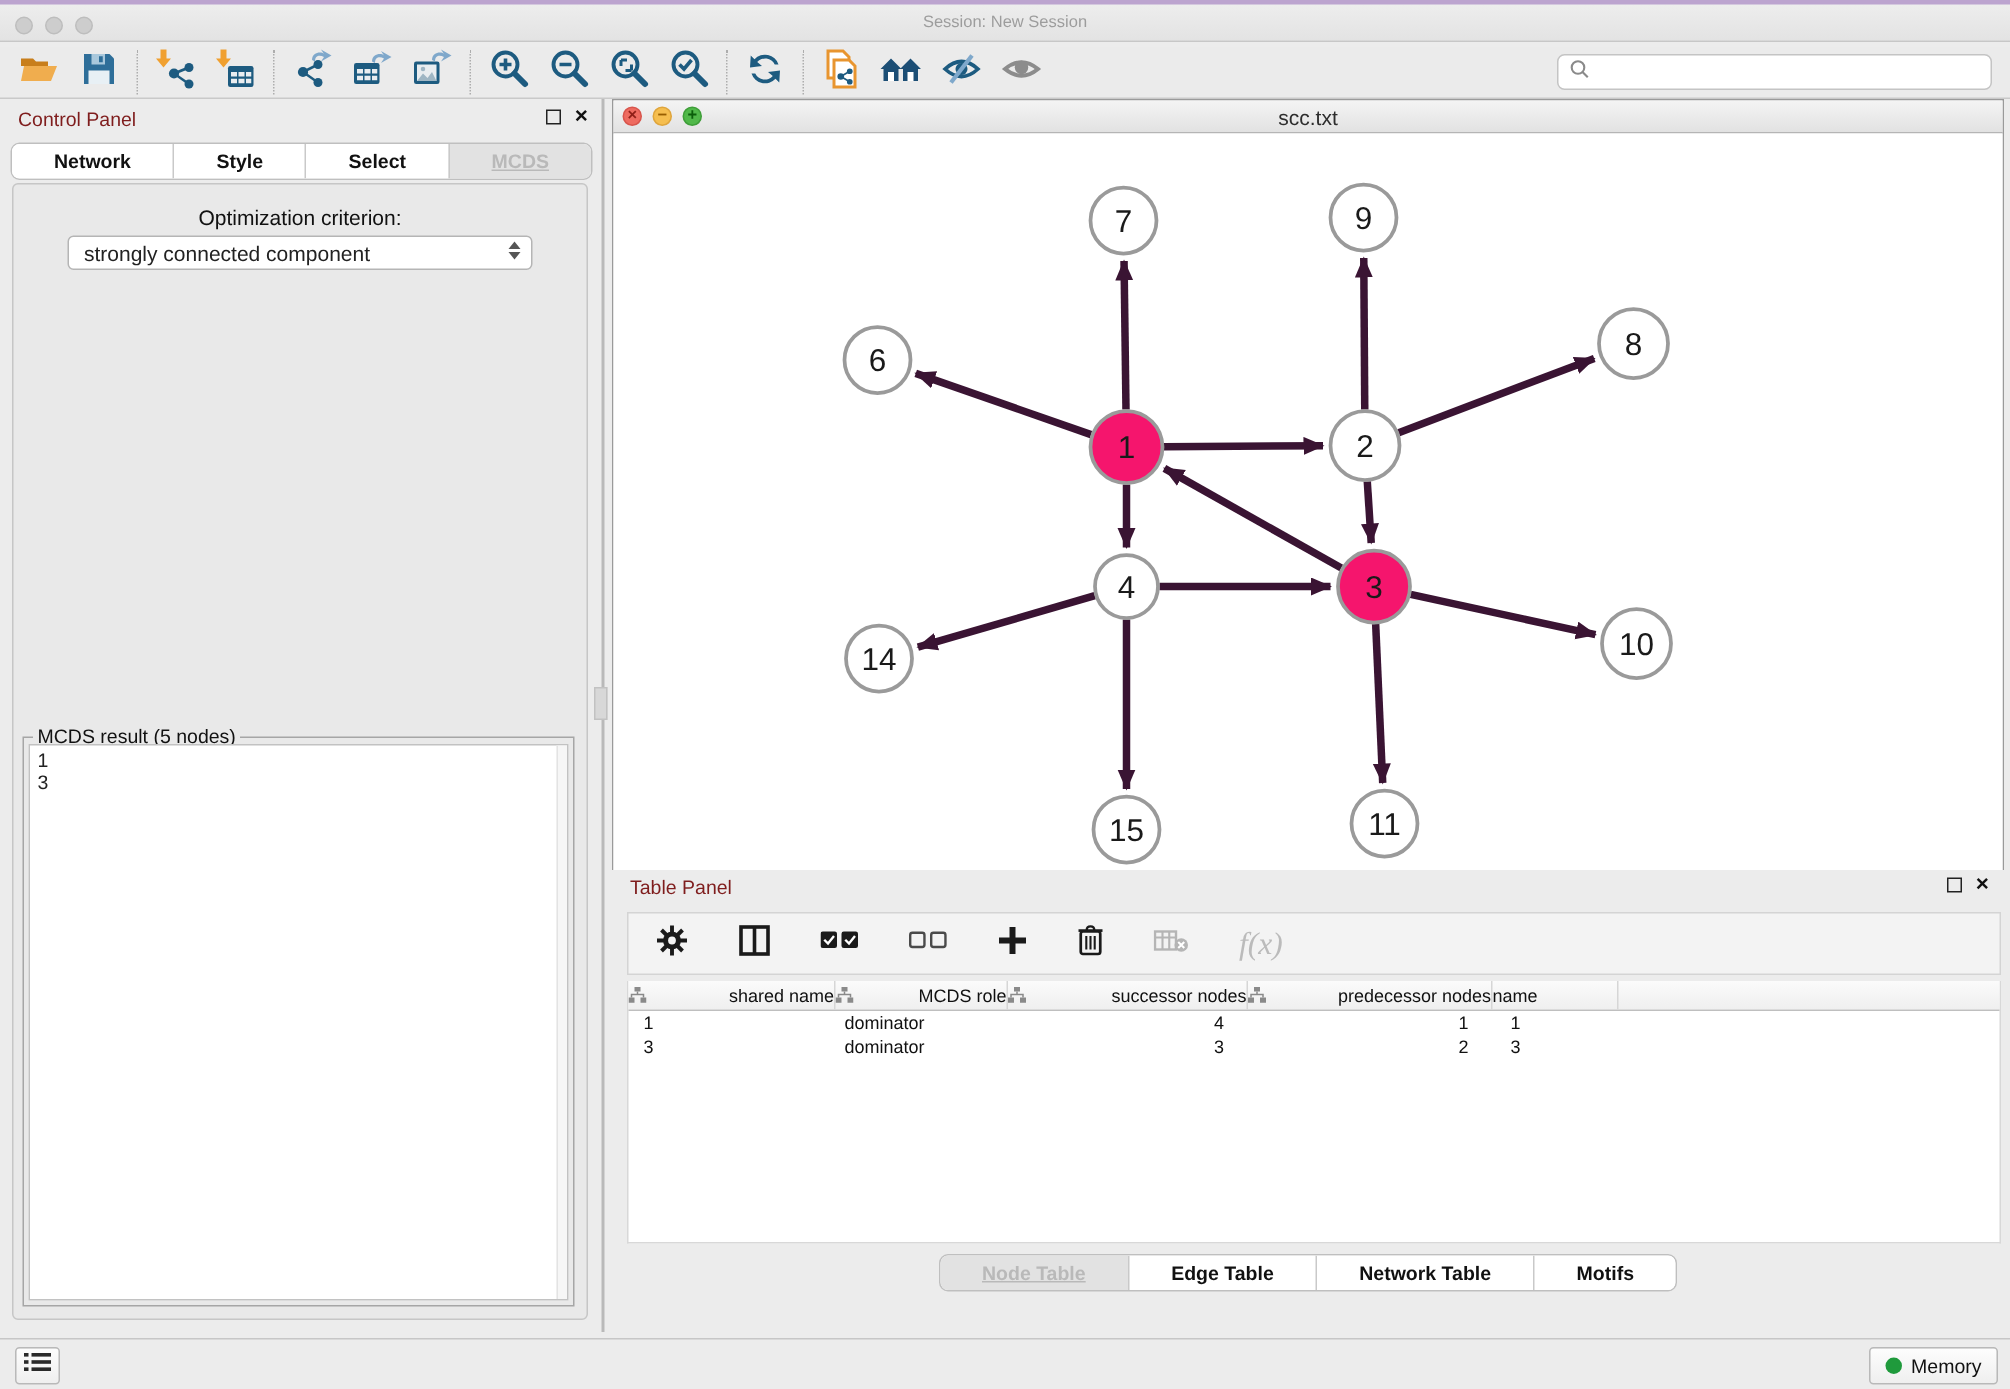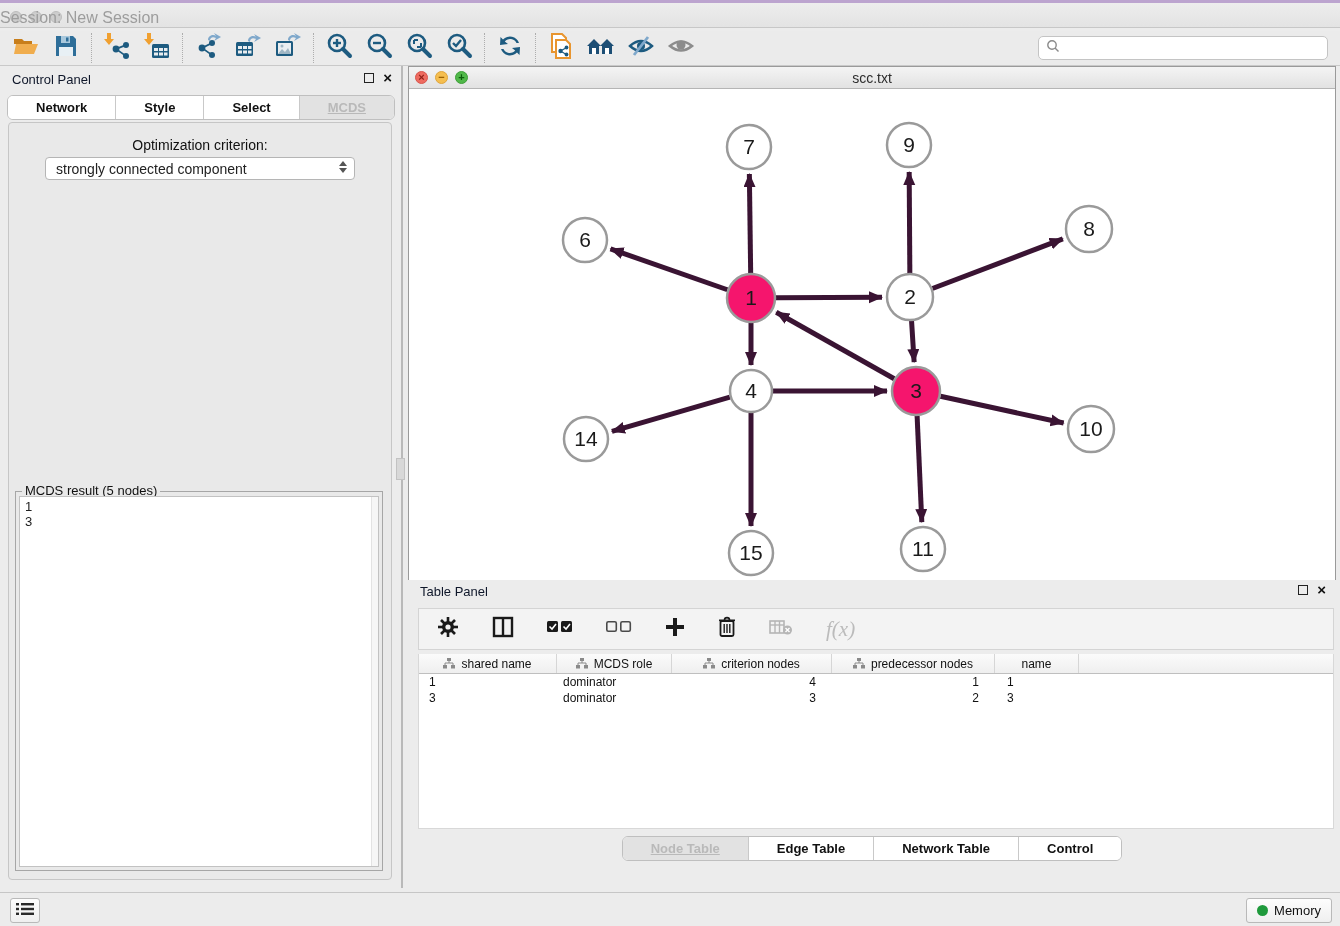--- a/index.html
+++ b/index.html
@@ -7,37 +7,37 @@
   body {
     width:1340px; height:926px; position:relative; overflow:hidden;
     background:#ECECEC; font-family:"Liberation Sans", sans-serif; color:#222;
   }
   
   .titlebar { position:absolute; top:0; left:0; right:0; height:28px;
     background:linear-gradient(#EDEDED,#E3E3E3);
     border-top:3px solid #BCA4CF; border-bottom:1px solid #C7C7C7; }
   .traffic { position:absolute; left:10px; top:8px; display:flex; gap:8px; }
   .traffic .dot { width:12px; height:12px; border-radius:50%; background:#CDCDCD; border:1px solid #BDBDBD; }
-  .win-title { position:absolute; left:0; right:0; top:6px; 
-    font-size:16px; color:#9D9D9D; }
+  .win-title { position:absolute; left:0; right:0; top:6px; text-align:center;
+    font-size:11px; color:#9D9D9D; }
   
   .toolbar { position:absolute; top:31px; left:0; right:0; height:35px;
     background:#EBEBEB; border-bottom:1px solid #C9C9C9;
     display:flex; align-items:center; padding-left:6px; }
   .tb-btn { width:40px; height:32px; display:flex; align-items:center; justify-content:center; }
   .tb-sep { width:1px; height:30px; border-left:1px dotted #ADADAD; margin:0 5px; }
   .search-wrap { position:absolute; right:12px; top:5px; width:290px; height:24px;
     background:#fff; border:1px solid #C4C4C4; border-radius:5px;
     display:flex; align-items:center; padding-left:6px; }
   .search-wrap input { border:none; outline:none; flex:1; height:18px; font-size:13px;
     background:transparent; font-family:"Liberation Sans",sans-serif; }
   
   .ctrl-panel { position:absolute; left:4px; top:68px; width:394px; height:816px; }
   .panel-head { position:relative; height:24px; }
-  .panel-title { position:absolute; left:8px; top:4px; font-size:13px; color:#0f172a; }
+  .panel-title { position:absolute; left:8px; top:4px; font-size:13px; color:#7f1d1d; }
   .panel-icons { position:absolute; right:6px; top:4px; display:flex; gap:9px; align-items:center; }
   .float-box { width:10px; height:10px; border:1.5px solid #222; display:inline-block; }
   .close-x { font-size:15px; font-weight:bold; color:#111; line-height:12px; }
   .tabs-row { position:absolute; top:27px; left:0; right:0; display:flex; justify-content:center; }
   .seg-group { display:inline-flex; border:1px solid #BFBFBF; border-radius:6px; overflow:hidden; background:#fff; }
   .seg { padding:4px 28px; font-size:13px; font-weight:bold; color:#111; border-left:1px solid #C9C9C9; background:#fff; }
   .seg:first-child { border-left:none; }
   .seg.active { background:#E2E2E2; color:#B9B9B9;text-decoration:underline; }
   .ctrl-inner { position:absolute; top:54px; left:4px; right:6px; bottom:4px;
     background:#E9E9E9; border:1px solid #C6C6C6; border-radius:4px; }
@@ -74,21 +74,21 @@
   .tl.green { background:#50B849; border:1px solid #3E9E38; color:#0B5E0B; }
   .net-title { position:absolute; left:0; right:0; top:3px; text-align:center; font-size:14px; color:#2D2D2D; }
   .net-canvas { position:relative; width:100%; height:502px; background:#fff; }
   .scroll-dot { position:absolute; left:420px; bottom:2px; width:8px; height:8px; background:#D2D2D2; border:1px solid #BDBDBD; }
   
   .table-panel { position:absolute; left:408px; top:580px; width:928px; height:293px; background:#ECECEC; }
   .tbl-toolbar { position:absolute; left:10px; right:2px; top:28px; height:42px;
     background:#F3F3F3; border:1px solid #D4D4D4; display:flex; align-items:center; gap:33px; padding-left:18px; }
   .tbl-area { position:absolute; left:10px; right:2px; top:74px; bottom:44px; background:#fff; border:1px solid #D8D8D8; border-top:none; }
   .thead { display:flex; height:20px; background:linear-gradient(#FBFBFB,#EFEFEF); border-bottom:1px solid #BFBFBF; }
-  .th { display:flex; align-items:center; justify-content:center; gap:6px; font-size:12px; color:#111;
+  .th { display:flex; align-items:center; justify-content:space-between; gap:6px; font-size:12px; color:#111;
     border-right:1px solid #D6D6D6; height:100%; }
   .trow { display:flex; height:16px; align-items:center; }
   .td { font-size:12px; color:#111; padding:0 2px; }
   .c0 { width:138px; } .c1 { width:115px; } .c2 { width:160px; } .c3 { width:163px; } .c4 { width:84px; }
   .td.c0 { padding-left:10px; } .td.c1 { padding-left:6px; }
   .td.c2, .td.c3 { text-align:right; padding-right:16px; }
   .td.c4 { padding-left:12px; }
   .tbl-tabs { position:absolute; left:0; right:0; bottom:12px; display:flex; justify-content:center; }
   
   .statusbar { position:absolute; left:0; right:0; bottom:0; height:34px; background:#ECECEC; border-top:1px solid #C6C6C6; }
@@ -475,21 +475,21 @@
         </div>
       <div class="th c2">
           <svg width="12" height="11" viewBox="0 0 12 11">
             <g fill="#8A8A8A">
               <rect x="4" y="0" width="4" height="3"></rect>
               <rect x="0" y="7" width="4" height="3.5"></rect>
               <rect x="8" y="7" width="4" height="3.5"></rect>
             </g>
             <path d="M6 3 v2 M2 7 v-2 h8 v2" stroke="#8A8A8A" stroke-width="1" fill="none"></path>
           </svg>
-          <span>criterion nodes</span>
+          <span>successor nodes</span>
         </div>
       <div class="th c3">
           <svg width="12" height="11" viewBox="0 0 12 11">
             <g fill="#8A8A8A">
               <rect x="4" y="0" width="4" height="3"></rect>
               <rect x="0" y="7" width="4" height="3.5"></rect>
               <rect x="8" y="7" width="4" height="3.5"></rect>
             </g>
             <path d="M6 3 v2 M2 7 v-2 h8 v2" stroke="#8A8A8A" stroke-width="1" fill="none"></path>
           </svg>
@@ -512,21 +512,21 @@
       <div class="td c2">3</div>
       <div class="td c3">2</div>
       <div class="td c4">3</div>
     </div>
   </div>
   <div class="tbl-tabs">
     <div class="seg-group">
       <span class="seg active">Node Table</span>
       <span class="seg">Edge Table</span>
       <span class="seg">Network Table</span>
-      <span class="seg">Control</span>
+      <span class="seg">Motifs</span>
     </div>
   </div>
 </div>
 
 <div class="statusbar">
   <div class="status-left-btn">
     <span><svg width="18" height="14" viewBox="0 0 18 14">
           <g fill="#2A2A2A">
             <rect x="0" y="1" width="3" height="2.4"></rect>
             <rect x="5" y="1" width="13" height="2.4"></rect>

